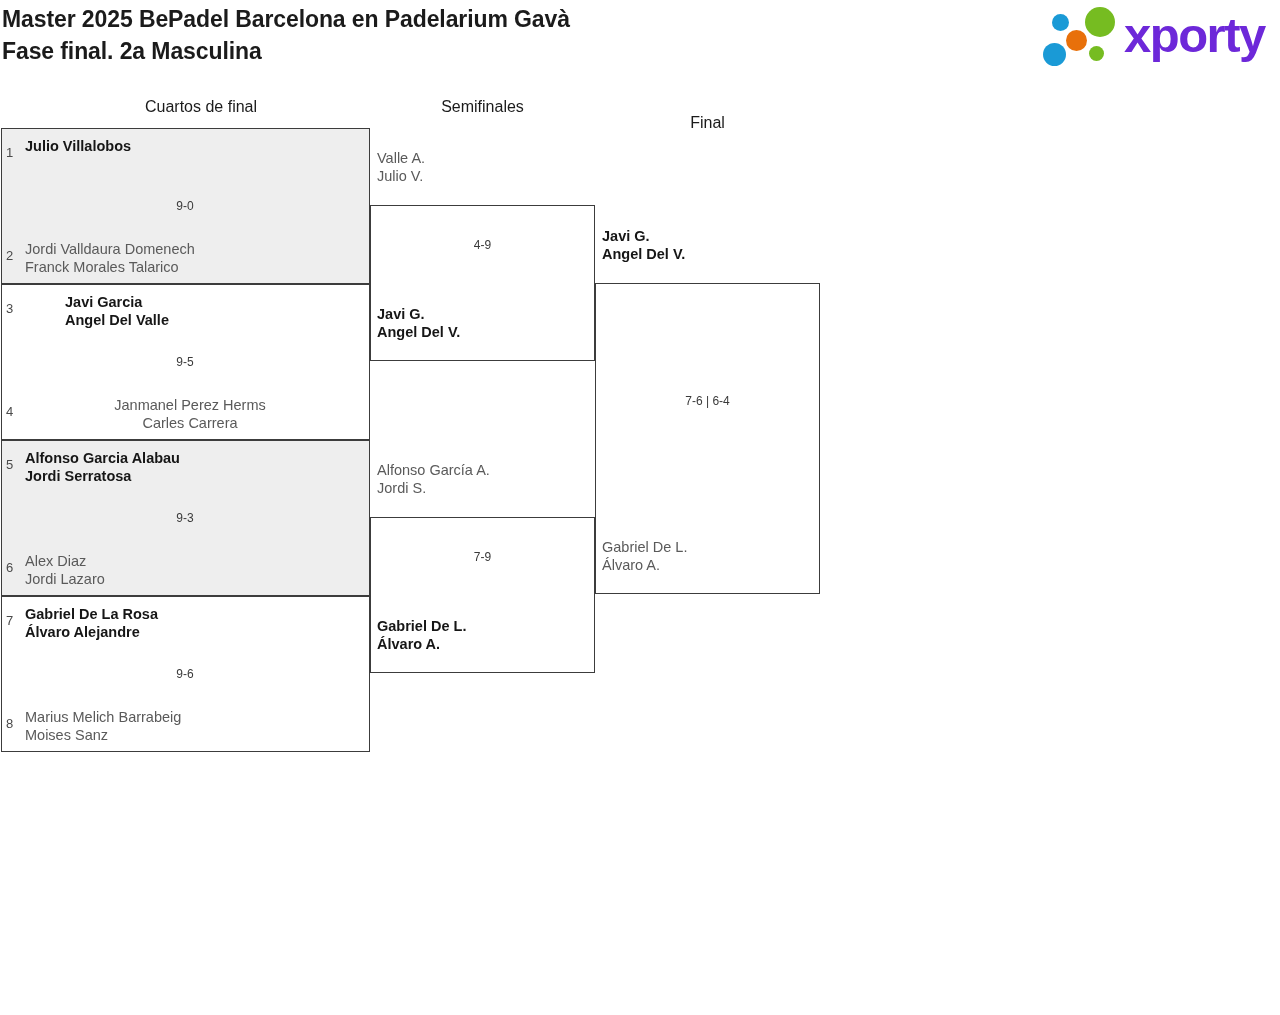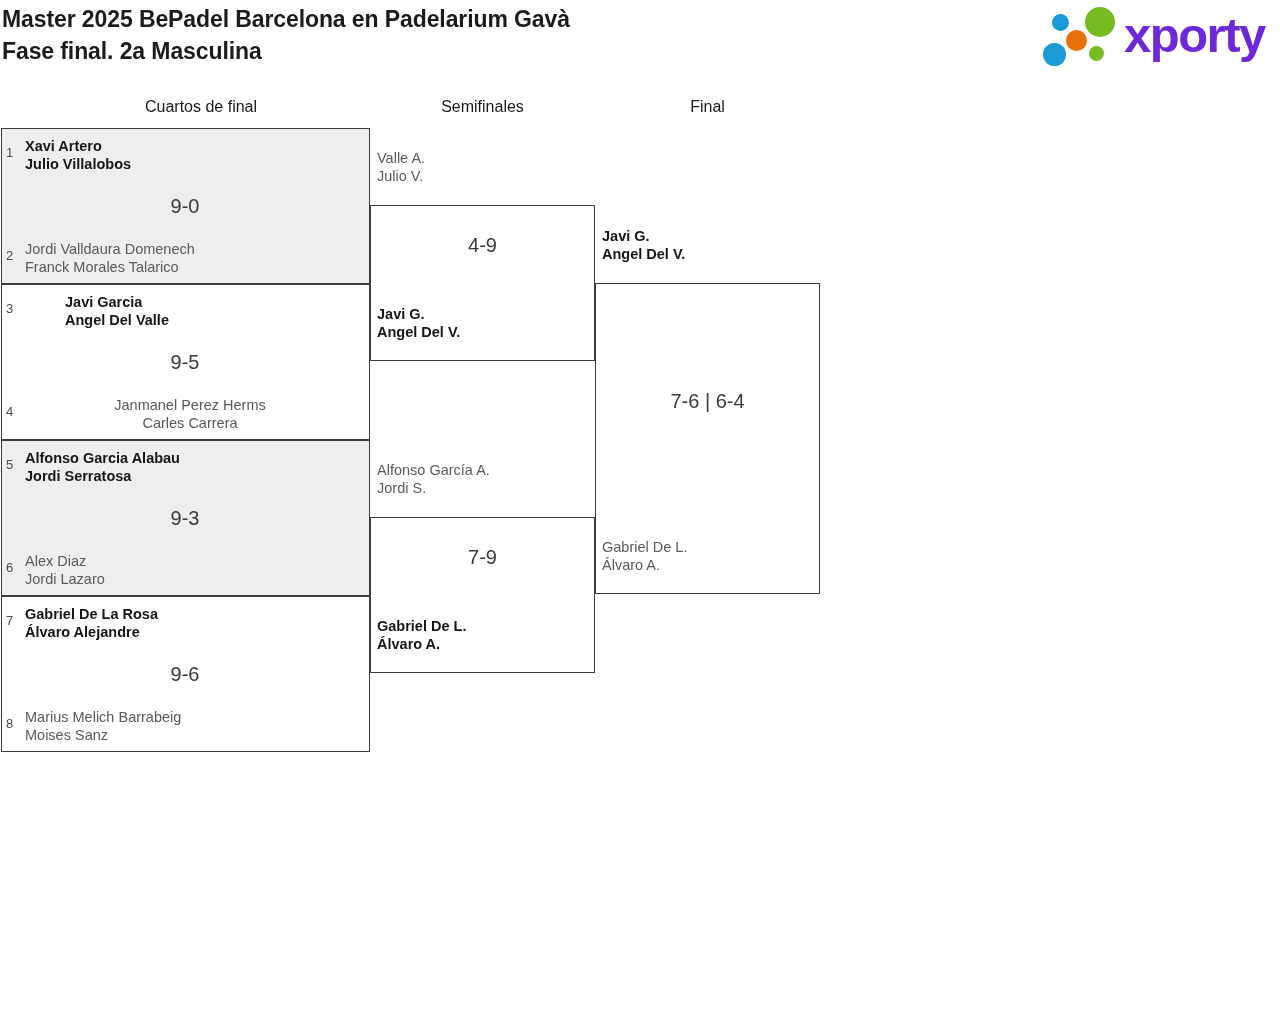--- a/index.html
+++ b/index.html
@@ -84,21 +84,21 @@
   .seed {
     position: absolute;
     font-size: 13px;
     color: #4a4a4a;
     line-height: 16px;
     text-align: left;
   }
 
   .score {
     position: absolute;
-    font-size: 20px;
+    font-size: 12px;
     color: #3a3a3a;
     text-align: center;
     line-height: 18px;
   }
 
   
   .conn {
     position: absolute;
     background: #3c3c3c;
   }
@@ -115,26 +115,25 @@
     <span class="logo-dot" style="left:24px;  top:25px; width:21px; height:21px; background:#e8700a;"></span>
     <span class="logo-dot" style="left:1px;   top:38px; width:23px; height:23px; background:#1a9ad6;"></span>
     <span class="logo-dot" style="left:43px;  top:2px;  width:30px; height:30px; background:#76bc21;"></span>
     <span class="logo-dot" style="left:47px;  top:41px; width:15px; height:15px; background:#76bc21;"></span>
     <span id="logo-wordmark">xporty</span>
   </div>
 </div>
 
 <div class="round-header" style="left:16px;   top:97px; width:370px;">Cuartos de final</div>
 <div class="round-header" style="left:370px; top:97px; width:225px;">Semifinales</div>
-<div class="round-header" style="left:595px; top:97px; width:225px;">Final</div>
+<div class="round-header" style="left:595px; top:113px; width:225px;">Final</div>
 
 <div class="match-box shaded" style="left:1px; top:128px; width:369px; height:156px;"></div>
 <div class="seed" style="left:6px; top:145px; width:16px;">1</div>
 <div class="team winner" style="left:25px; top:137px; width:330px;">
-  <span class="line">Xavi Artero</span>
   <span class="line">Julio Villalobos</span>
 </div>
 <div class="score" style="left:25px; top:197px; width:320px;">9-0</div>
 <div class="seed" style="left:6px; top:248px; width:16px;">2</div>
 <div class="team loser" style="left:25px; top:240px; width:330px;">
   <span class="line">Jordi Valldaura Domenech</span>
   <span class="line">Franck Morales Talarico</span>
 </div>
 
 <div class="match-box plain" style="left:1px; top:284px; width:369px; height:156px;"></div>

